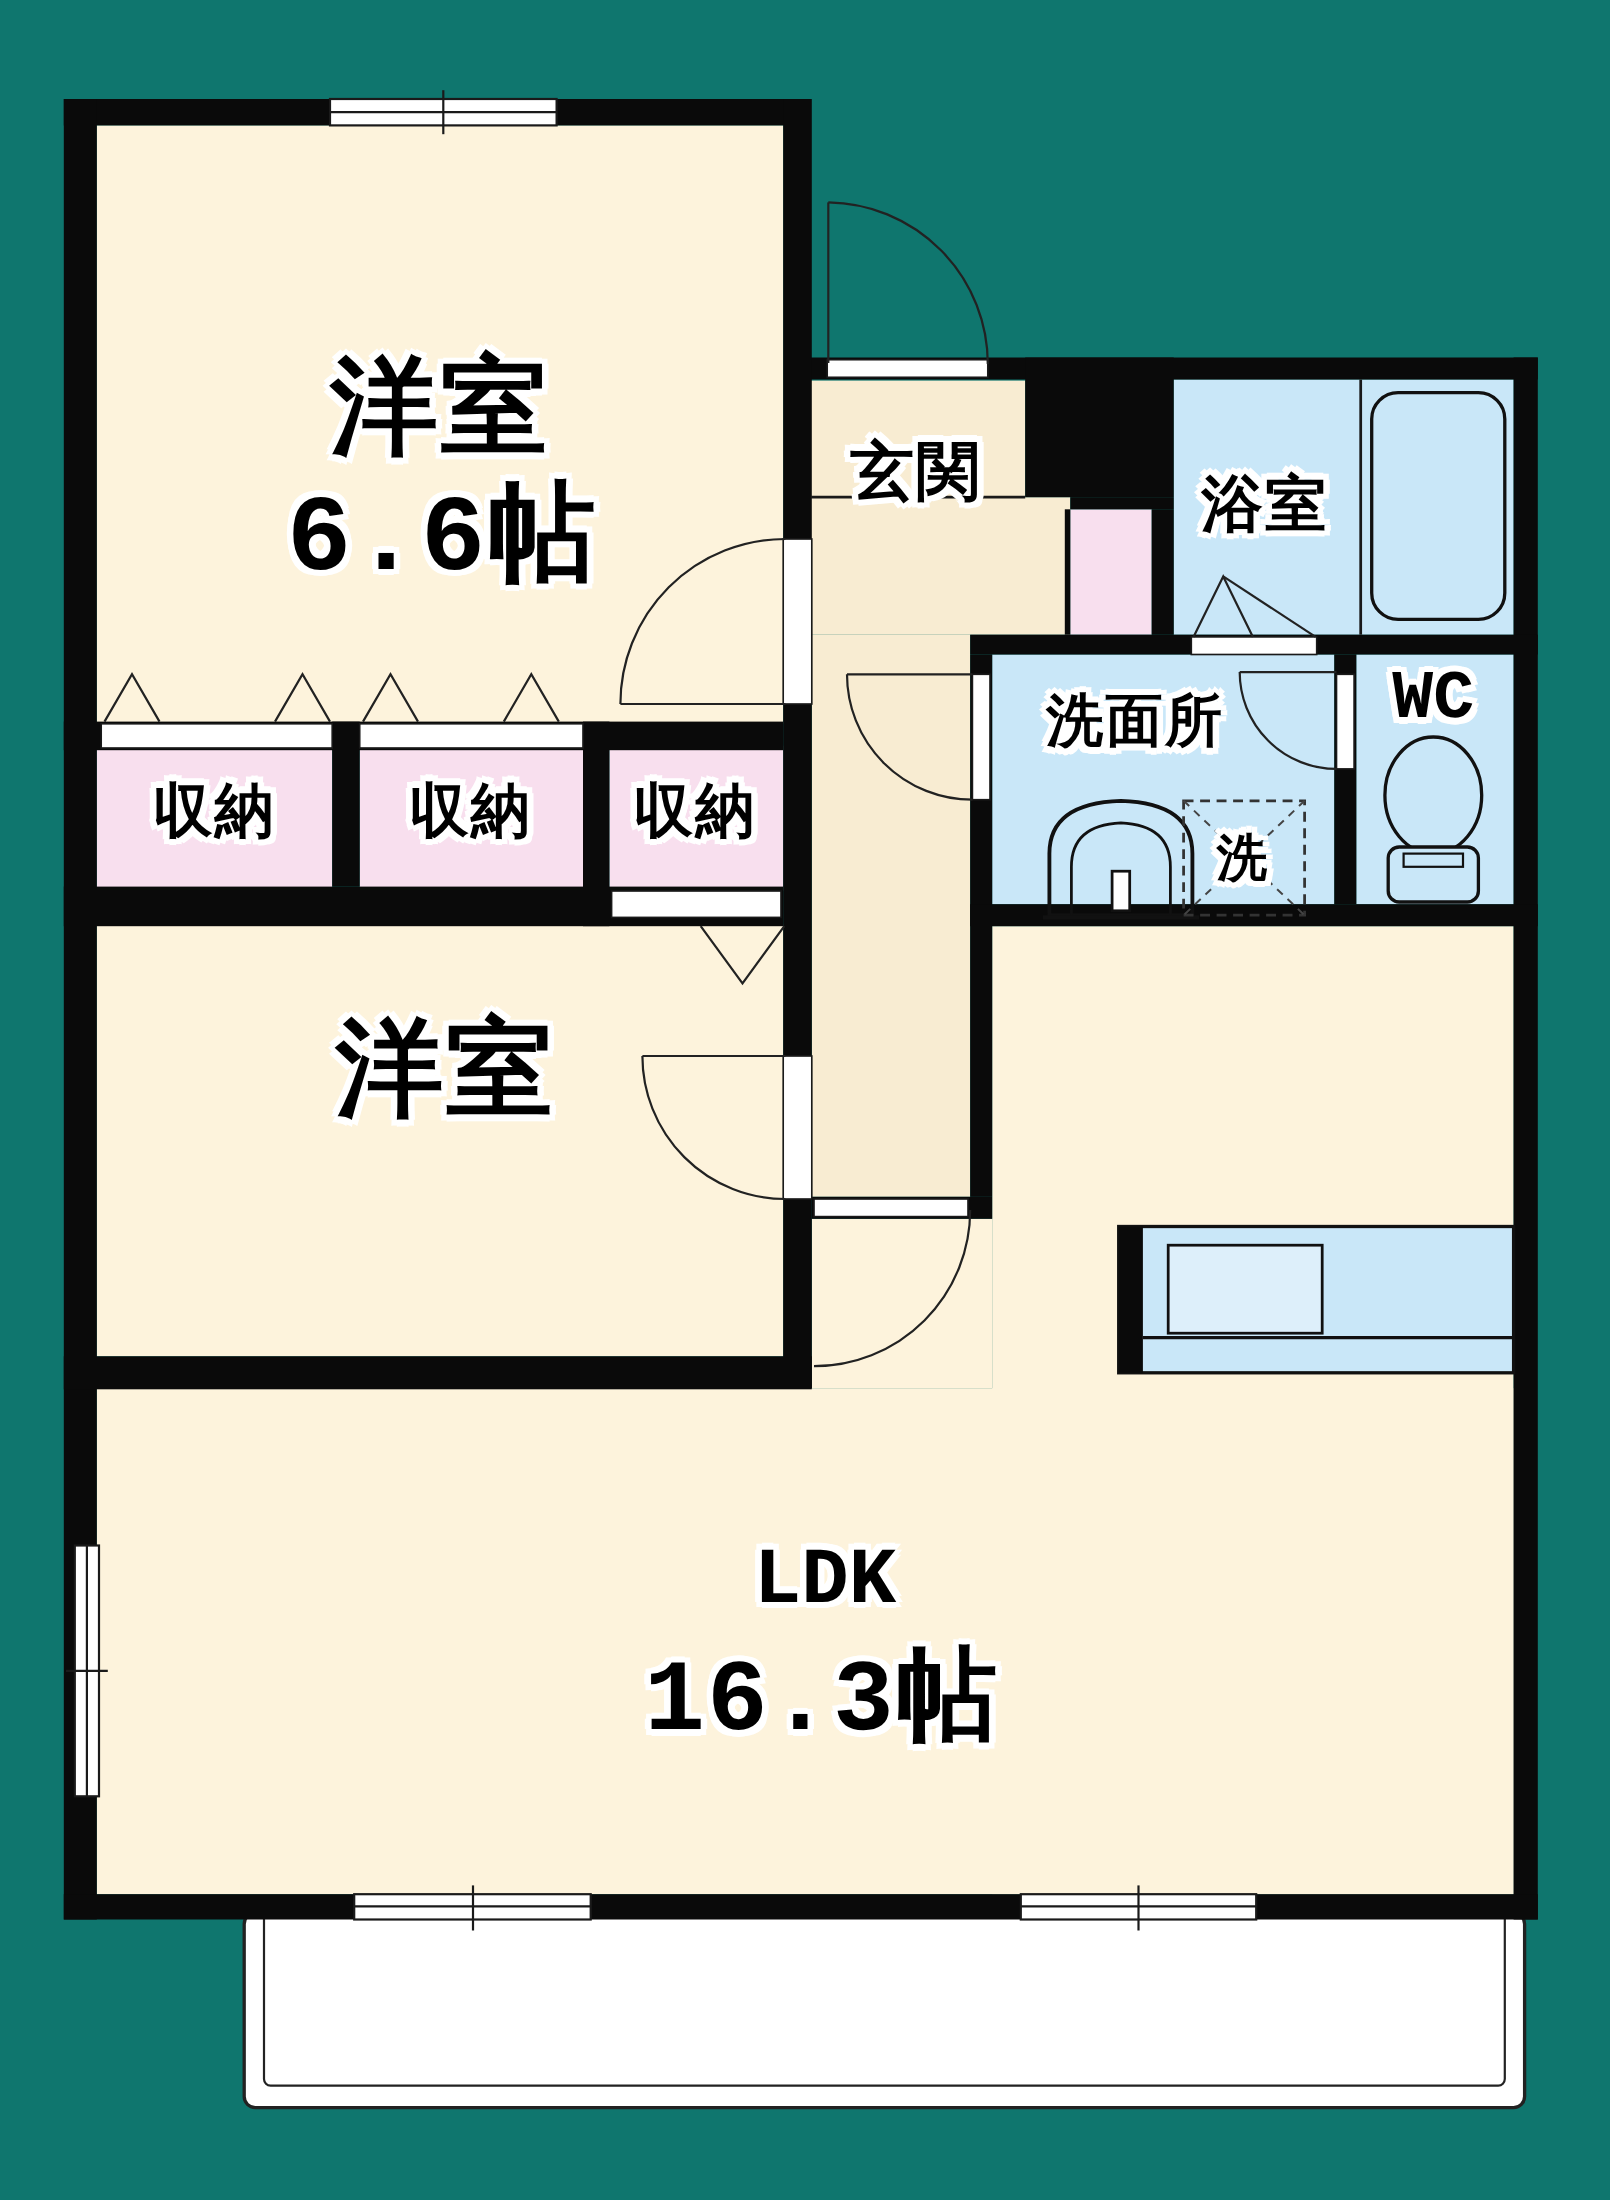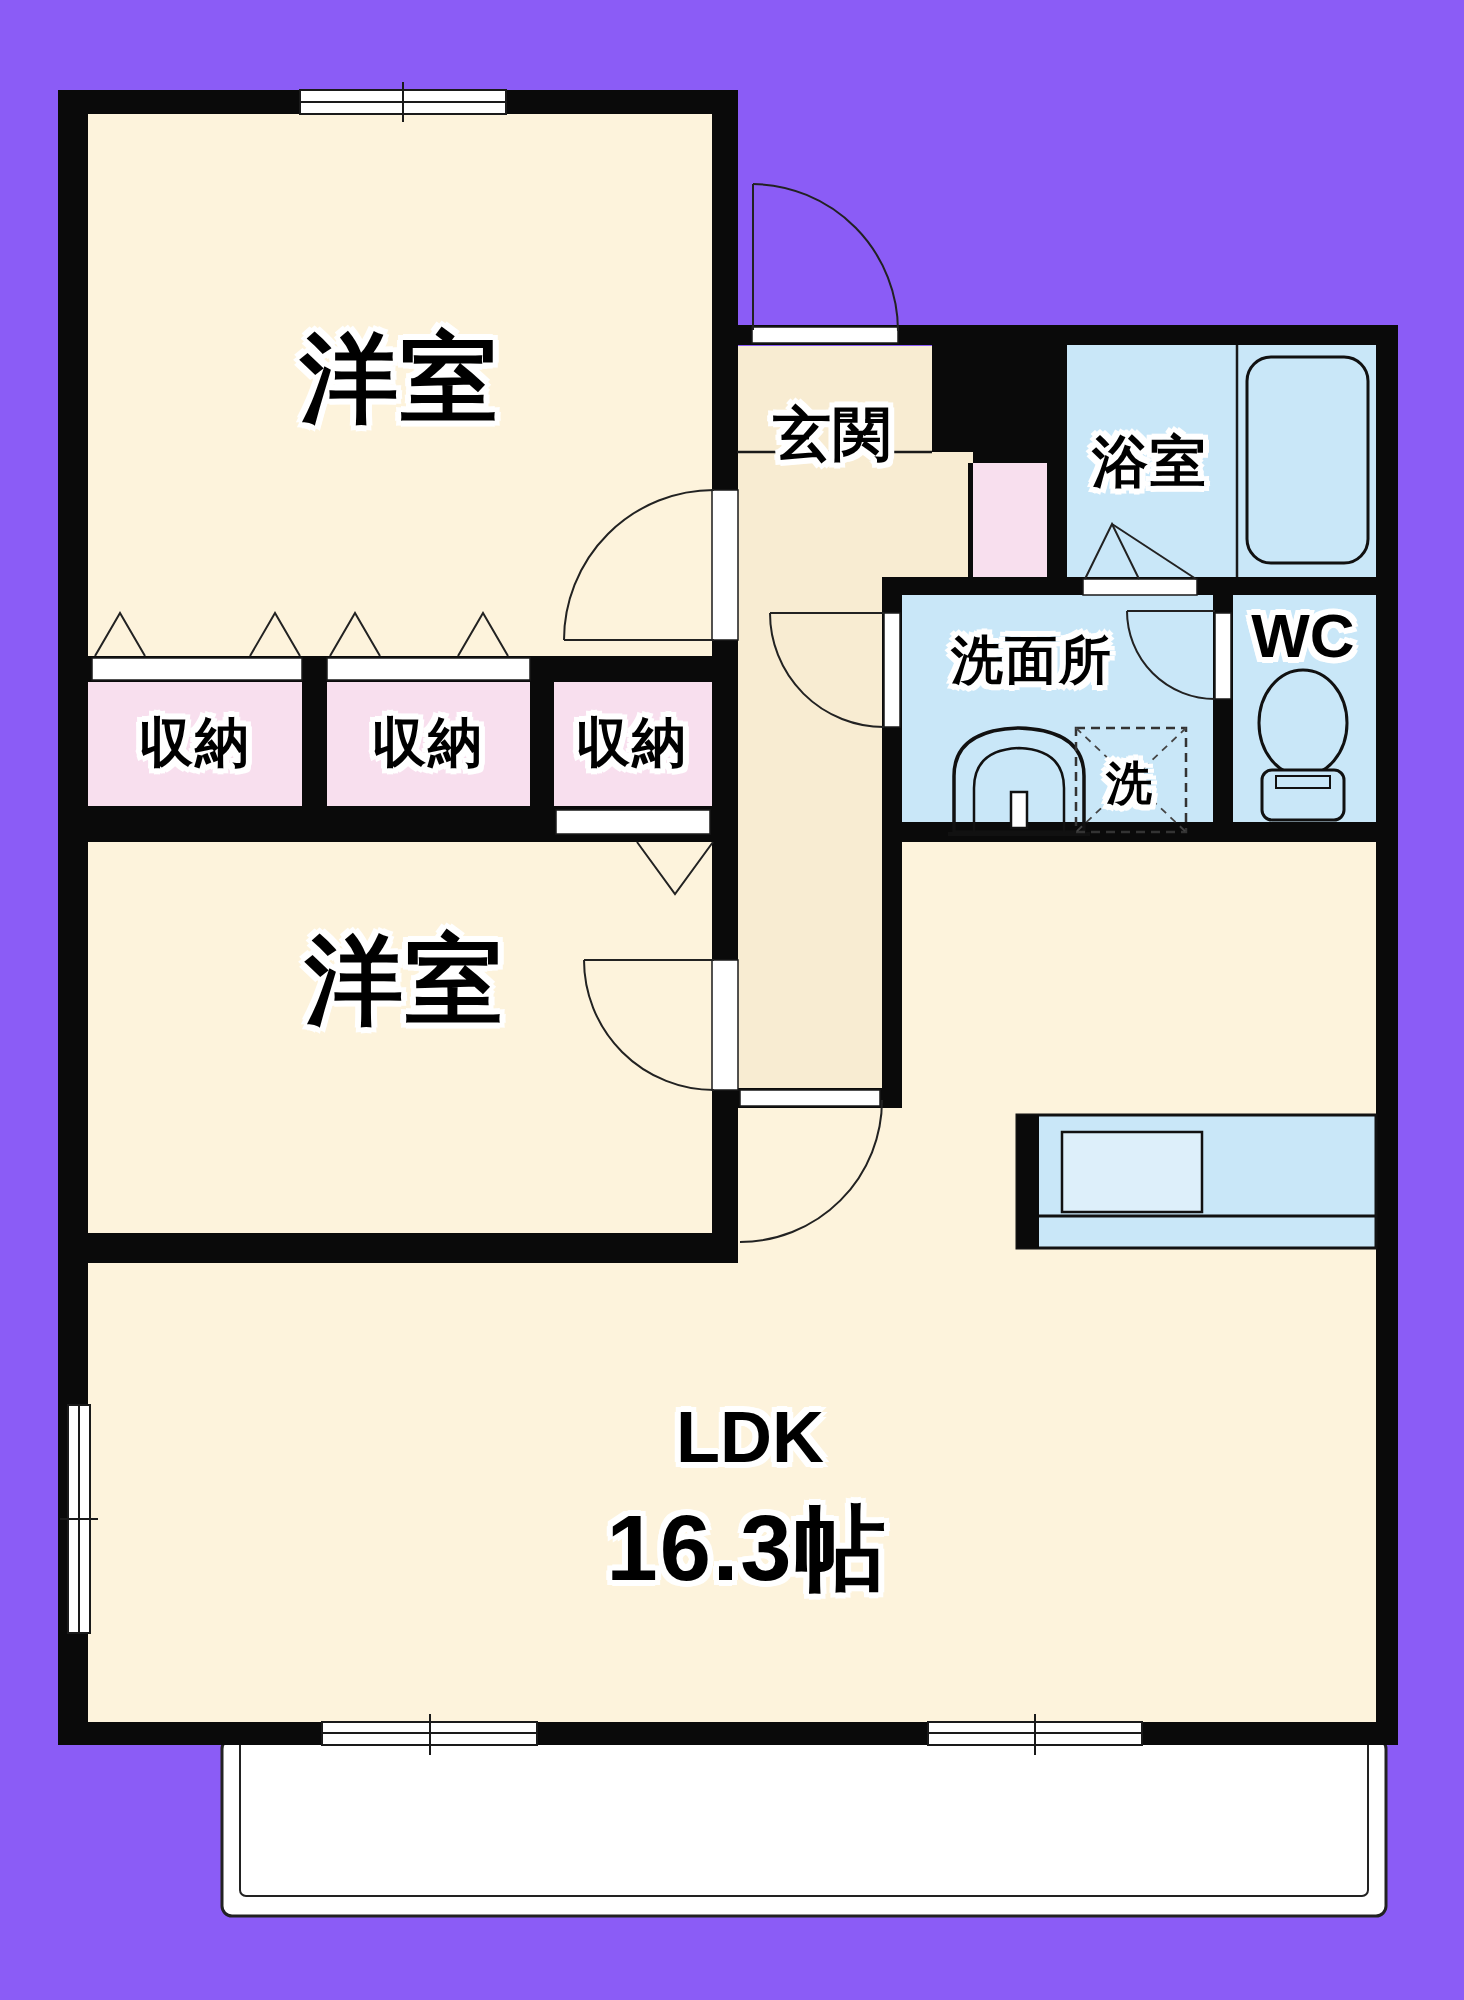--- a/index.html
+++ b/index.html
@@ -1,17 +1,17 @@
 <!DOCTYPE html>
 <html><head>
 <meta charset="utf-8">
 <style>
   html,body{margin:0;padding:0;background:#fff;}
-  .plan{position:relative;width:1464px;height:2000px;background:#8b5cf6;overflow:hidden;
-        font-family:Liberation Sans, sans-serif;}
+  .plan{position:relative;width:1464px;height:2000px;background:#0f766e;overflow:hidden;
+        font-family:Liberation Mono, monospace;}
   .plan svg{position:absolute;left:0;top:0;}
   .label{position:absolute;transform:translate(-50%,-50%);font-weight:bold;color:#000;
          white-space:nowrap;line-height:1;letter-spacing:2px;
          text-shadow:-5px -5px 0 #fff,5px -5px 0 #fff,-5px 5px 0 #fff,5px 5px 0 #fff,
                      -6px 0 0 #fff,6px 0 0 #fff,0 -6px 0 #fff,0 6px 0 #fff;}
 </style>
 </head>
 <body>
 
 <div class="plan">
@@ -130,20 +130,21 @@
   <line x1="1076" y1="728" x2="1186" y2="832" stroke="#444" stroke-width="1.8" stroke-dasharray="7 6"></line>
   <line x1="1186" y1="728" x2="1076" y2="832" stroke="#444" stroke-width="1.8" stroke-dasharray="7 6"></line>
 
   <rect x="1017" y="1115" width="359" height="133" stroke="#111" stroke-width="3" fill="#c9e7f8"></rect>
   <rect x="1017" y="1115" width="22" height="133" fill="#0a0a0a"></rect>
   <rect x="1062" y="1132" width="140" height="80" stroke="#111" stroke-width="2.5" fill="#ddeffa"></rect>
   <line x1="1039" y1="1216" x2="1376" y2="1216" stroke="#111" stroke-width="3"></line>
 </svg>
 
   <div class="label" style="left:400px;top:378px;font-size:98px;">洋室</div>
+  <div class="label" style="left:402px;top:492px;font-size:98px;">6.6帖</div>
   <div class="label" style="left:833px;top:402px;font-size:58px;margin-top:32px;">玄関</div>
   <div class="label" style="left:1150px;top:462px;font-size:56px;">浴室</div>
   <div class="label" style="left:195px;top:742px;font-size:54px;">収納</div>
   <div class="label" style="left:428px;top:742px;font-size:54px;">収納</div>
   <div class="label" style="left:632px;top:742px;font-size:54px;">収納</div>
   <div class="label" style="left:1032px;top:660px;font-size:52px;">洗面所</div>
   <div class="label" style="left:1130px;top:783px;font-size:46px;">洗</div>
   <div class="label" style="left:1303px;top:636px;font-size:62px;letter-spacing:0;">WC</div>
   <div class="label" style="left:405px;top:980px;font-size:98px;">洋室</div>
   <div class="label" style="left:750px;top:1437px;font-size:72px;letter-spacing:0;">LDK</div>

